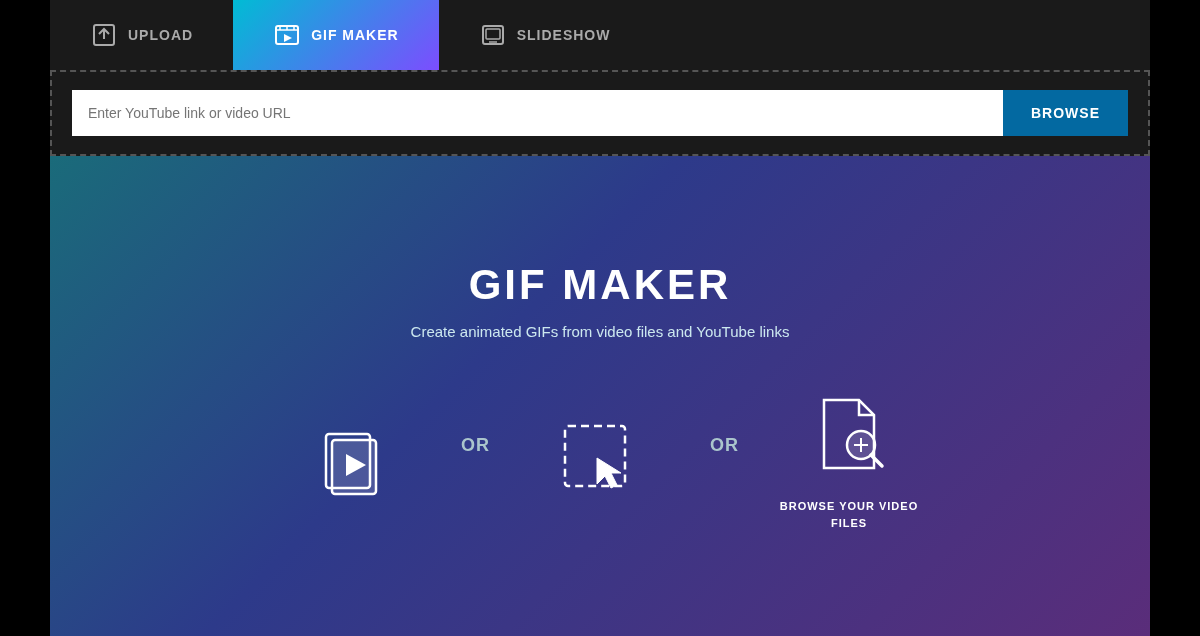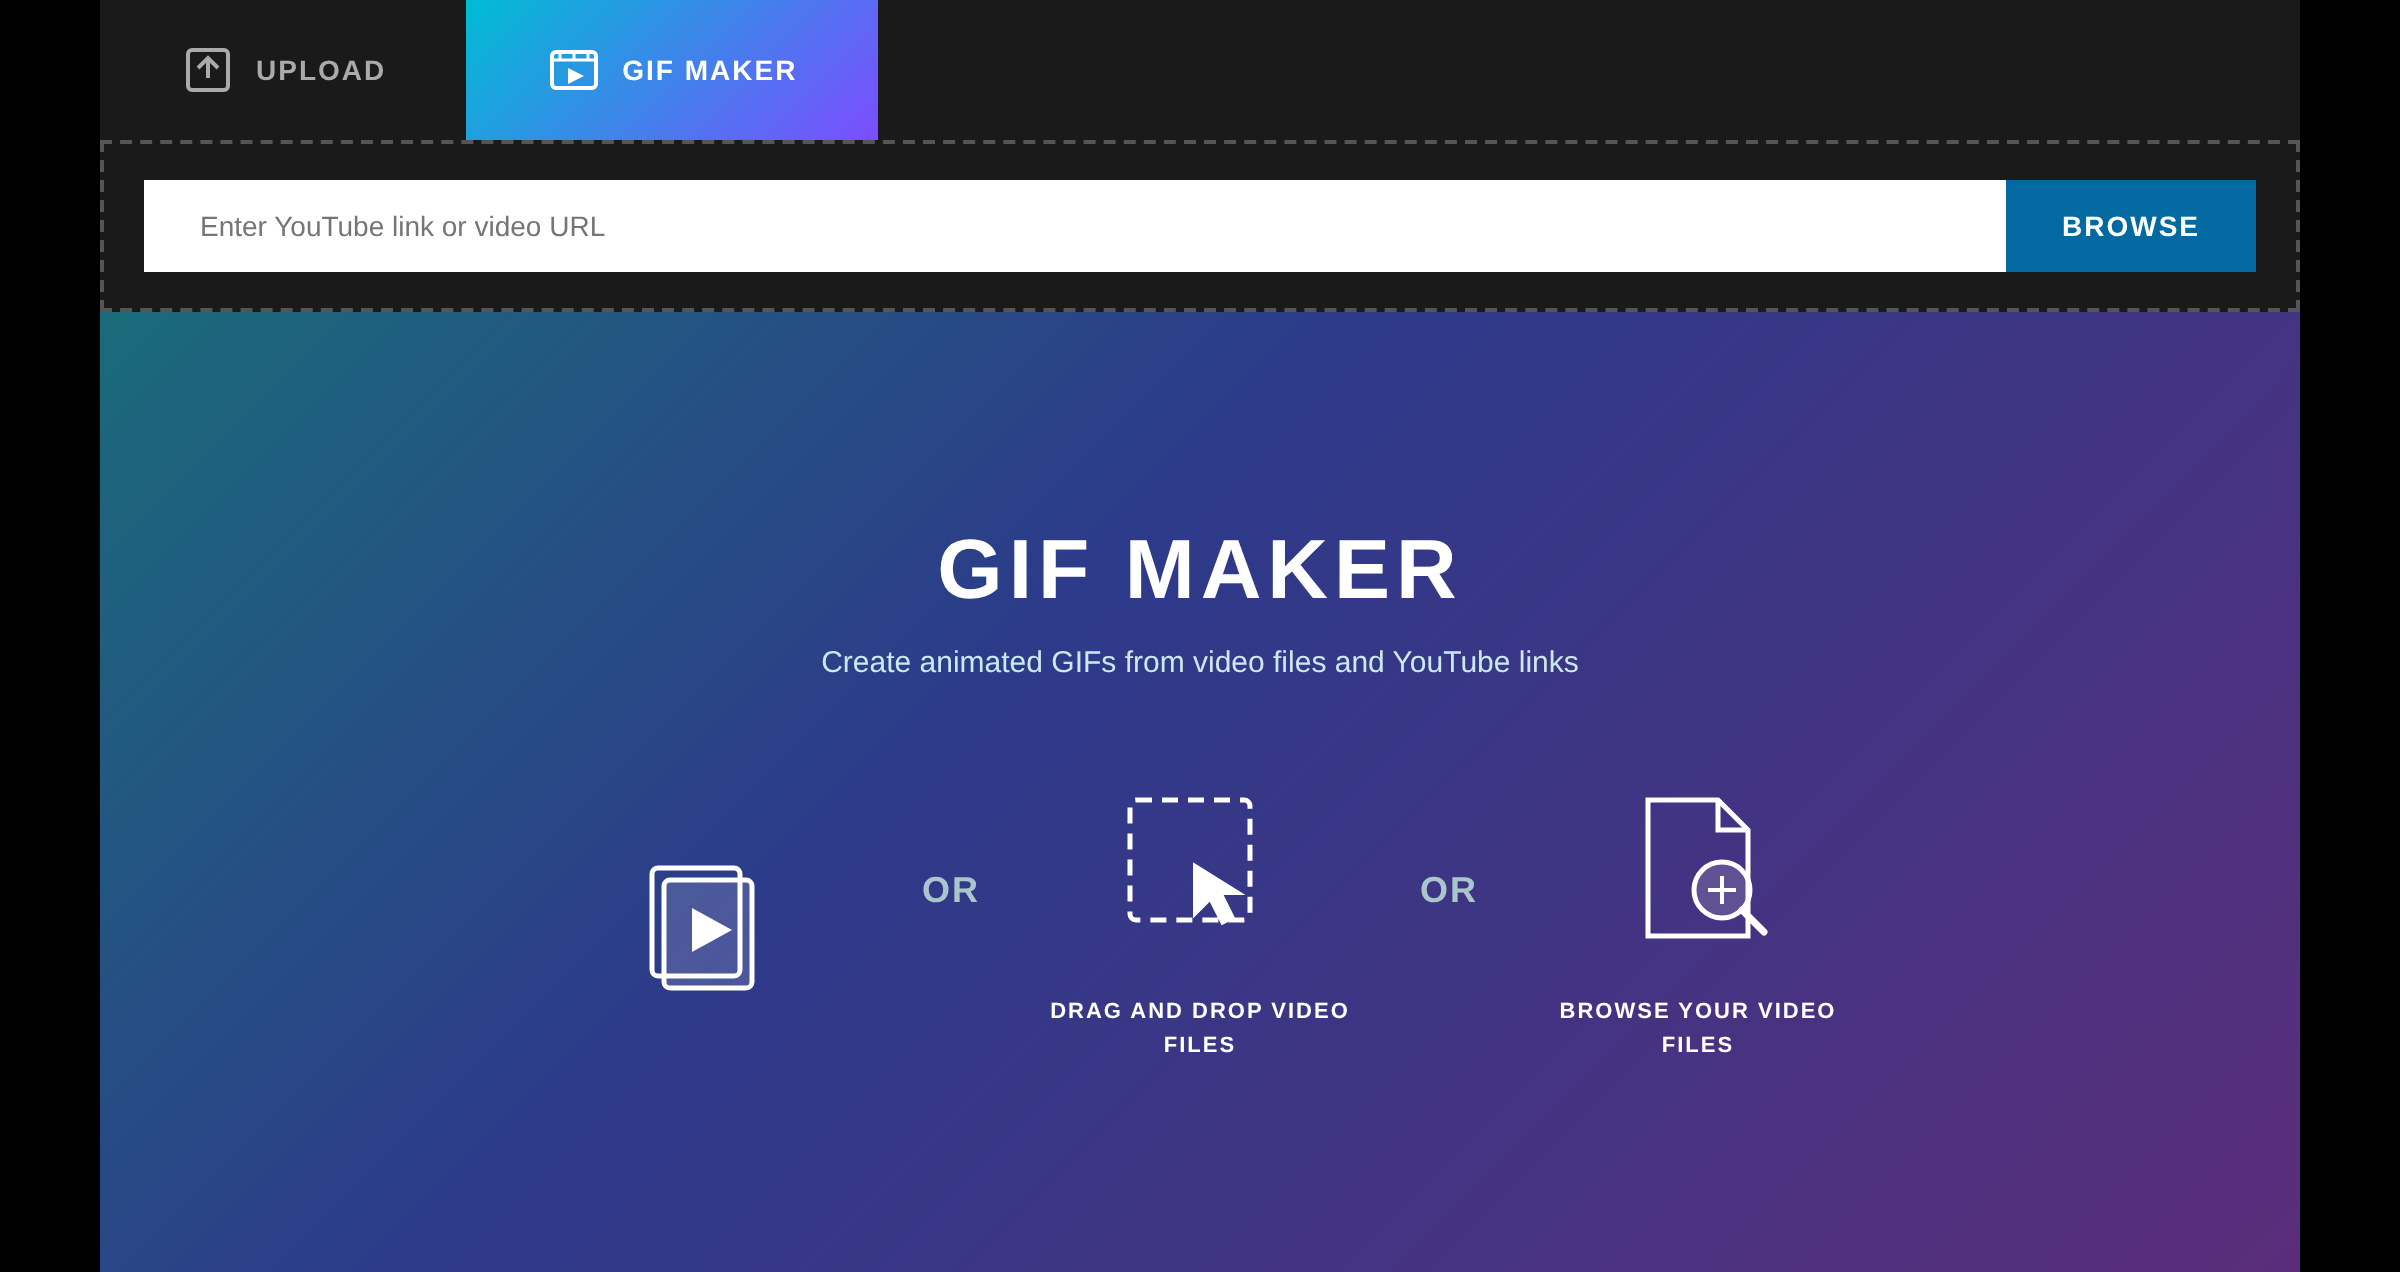--- a/index.html
+++ b/index.html
@@ -61,21 +61,21 @@
     }
 
     .url-bar {
       display: flex;
       gap: 0;
     }
 
     .url-input {
       flex: 1;
       height: 46px;
-      padding: 0 28px;
+      padding: 0 16px;
       font-size: 14px;
       color: #555;
       border: none;
       outline: none;
       background: #fff;
     }
 
     .browse-btn {
       background: #0369a1;
       color: #fff;
@@ -173,20 +173,28 @@
         <rect x="3" y="5" width="22" height="18" rx="2" stroke="#fff" stroke-width="2" fill="none"></rect>
         <line x1="3" y1="9" x2="25" y2="9" stroke="#fff" stroke-width="1.5"></line>
         <line x1="7" y1="5" x2="7" y2="9" stroke="#fff" stroke-width="1.5"></line>
         <line x1="14" y1="5" x2="14" y2="9" stroke="#fff" stroke-width="1.5"></line>
         <line x1="21" y1="5" x2="21" y2="9" stroke="#fff" stroke-width="1.5"></line>
         <polygon points="11,13 11,21 19,17" fill="#fff"></polygon>
       </svg>
       <span>GIF MAKER</span>
     </div>
 
+    <div class="nav-tab">
+      <svg class="nav-icon" viewBox="0 0 28 28" fill="none" xmlns="http://www.w3.org/2000/svg">
+        <rect x="4" y="5" width="20" height="18" rx="2" stroke="#aaa" stroke-width="2" fill="none"></rect>
+        <rect x="7" y="8" width="14" height="10" rx="1" stroke="#aaa" stroke-width="1.5" fill="none"></rect>
+        <line x1="10" y1="21" x2="18" y2="21" stroke="#aaa" stroke-width="1.5"></line>
+      </svg>
+      <span>SLIDESHOW</span>
+    </div>
   </nav>
 
   <div class="url-section">
     <div class="url-bar">
       <input class="url-input" type="text" placeholder="Enter YouTube link or video URL" style="">
       <button class="browse-btn">BROWSE</button>
     </div>
   </div>
 
   <main class="main-content">
@@ -208,21 +216,20 @@
 
       <div class="or-divider">OR</div>
 
       <div class="option-item">
         <svg class="option-icon" viewBox="0 0 90 90" fill="none" xmlns="http://www.w3.org/2000/svg">
 
           <rect x="10" y="10" width="60" height="60" rx="3" fill="none" stroke="#fff" stroke-width="2.5" stroke-dasharray="8,5"></rect>
 
           <polygon points="42,42 42,68 50,60 56,72 62,69 56,57 66,57" fill="#fff" stroke="#fff" stroke-width="1"></polygon>
         </svg>
-        <span class="option-label">DRAG AND DROP VIDEO<br>FILES</span>
       </div>
 
       <div class="or-divider">OR</div>
 
       <div class="option-item">
         <svg class="option-icon" viewBox="0 0 90 90" fill="none" xmlns="http://www.w3.org/2000/svg">
 
           <path d="M20 10 L55 10 L70 25 L70 78 L20 78 Z" fill="none" stroke="#fff" stroke-width="2.5"></path>
           <path d="M55 10 L55 25 L70 25" fill="none" stroke="#fff" stroke-width="2.5"></path>
 

